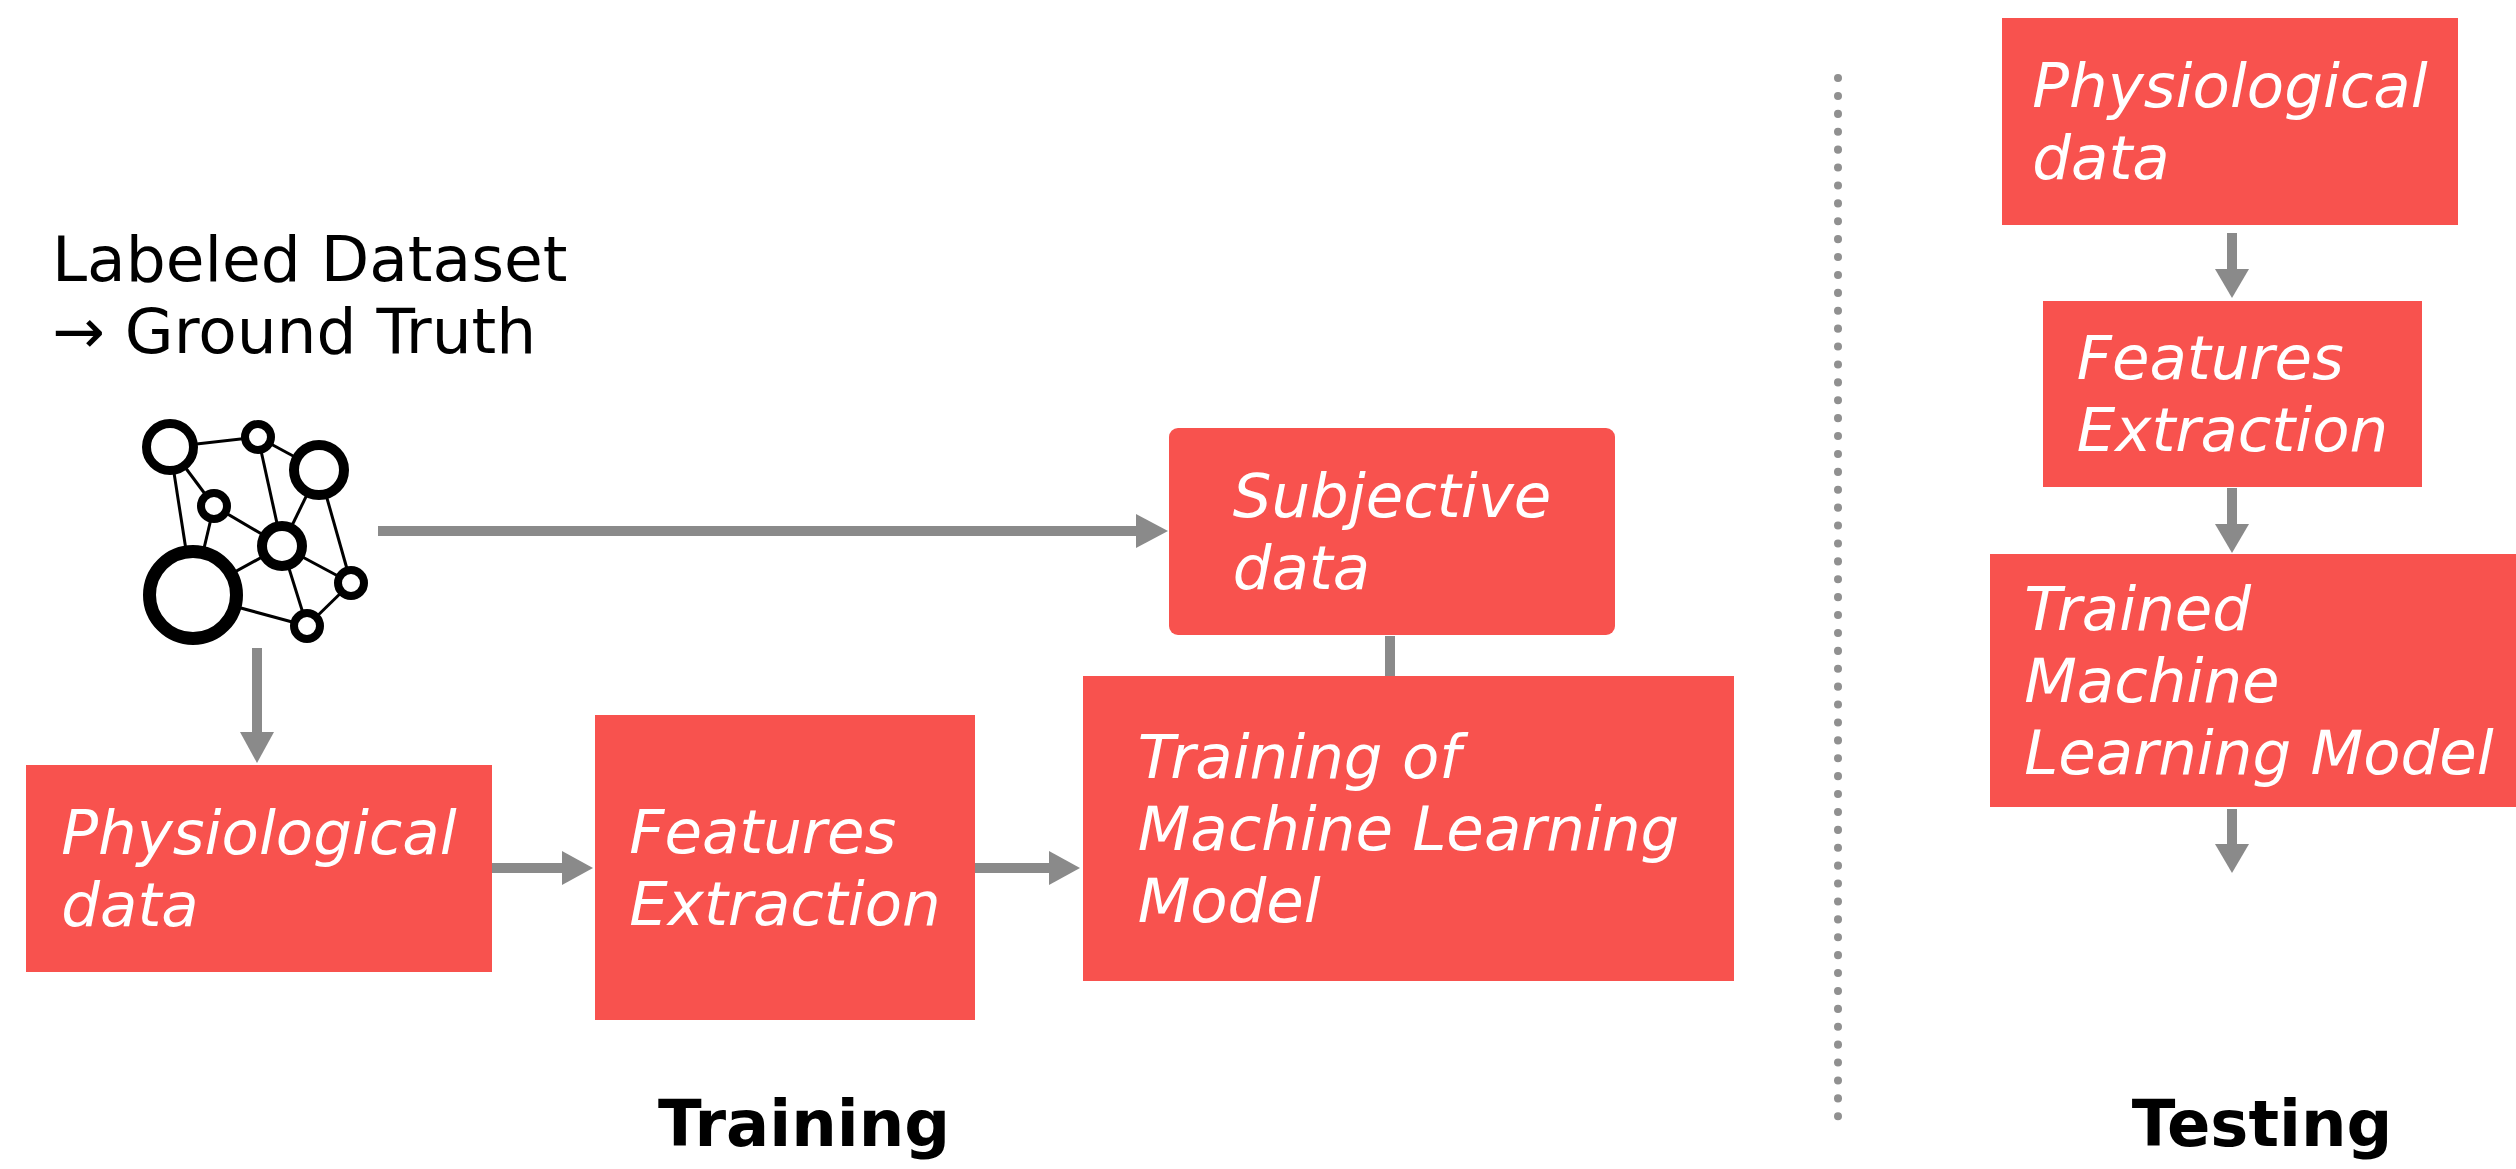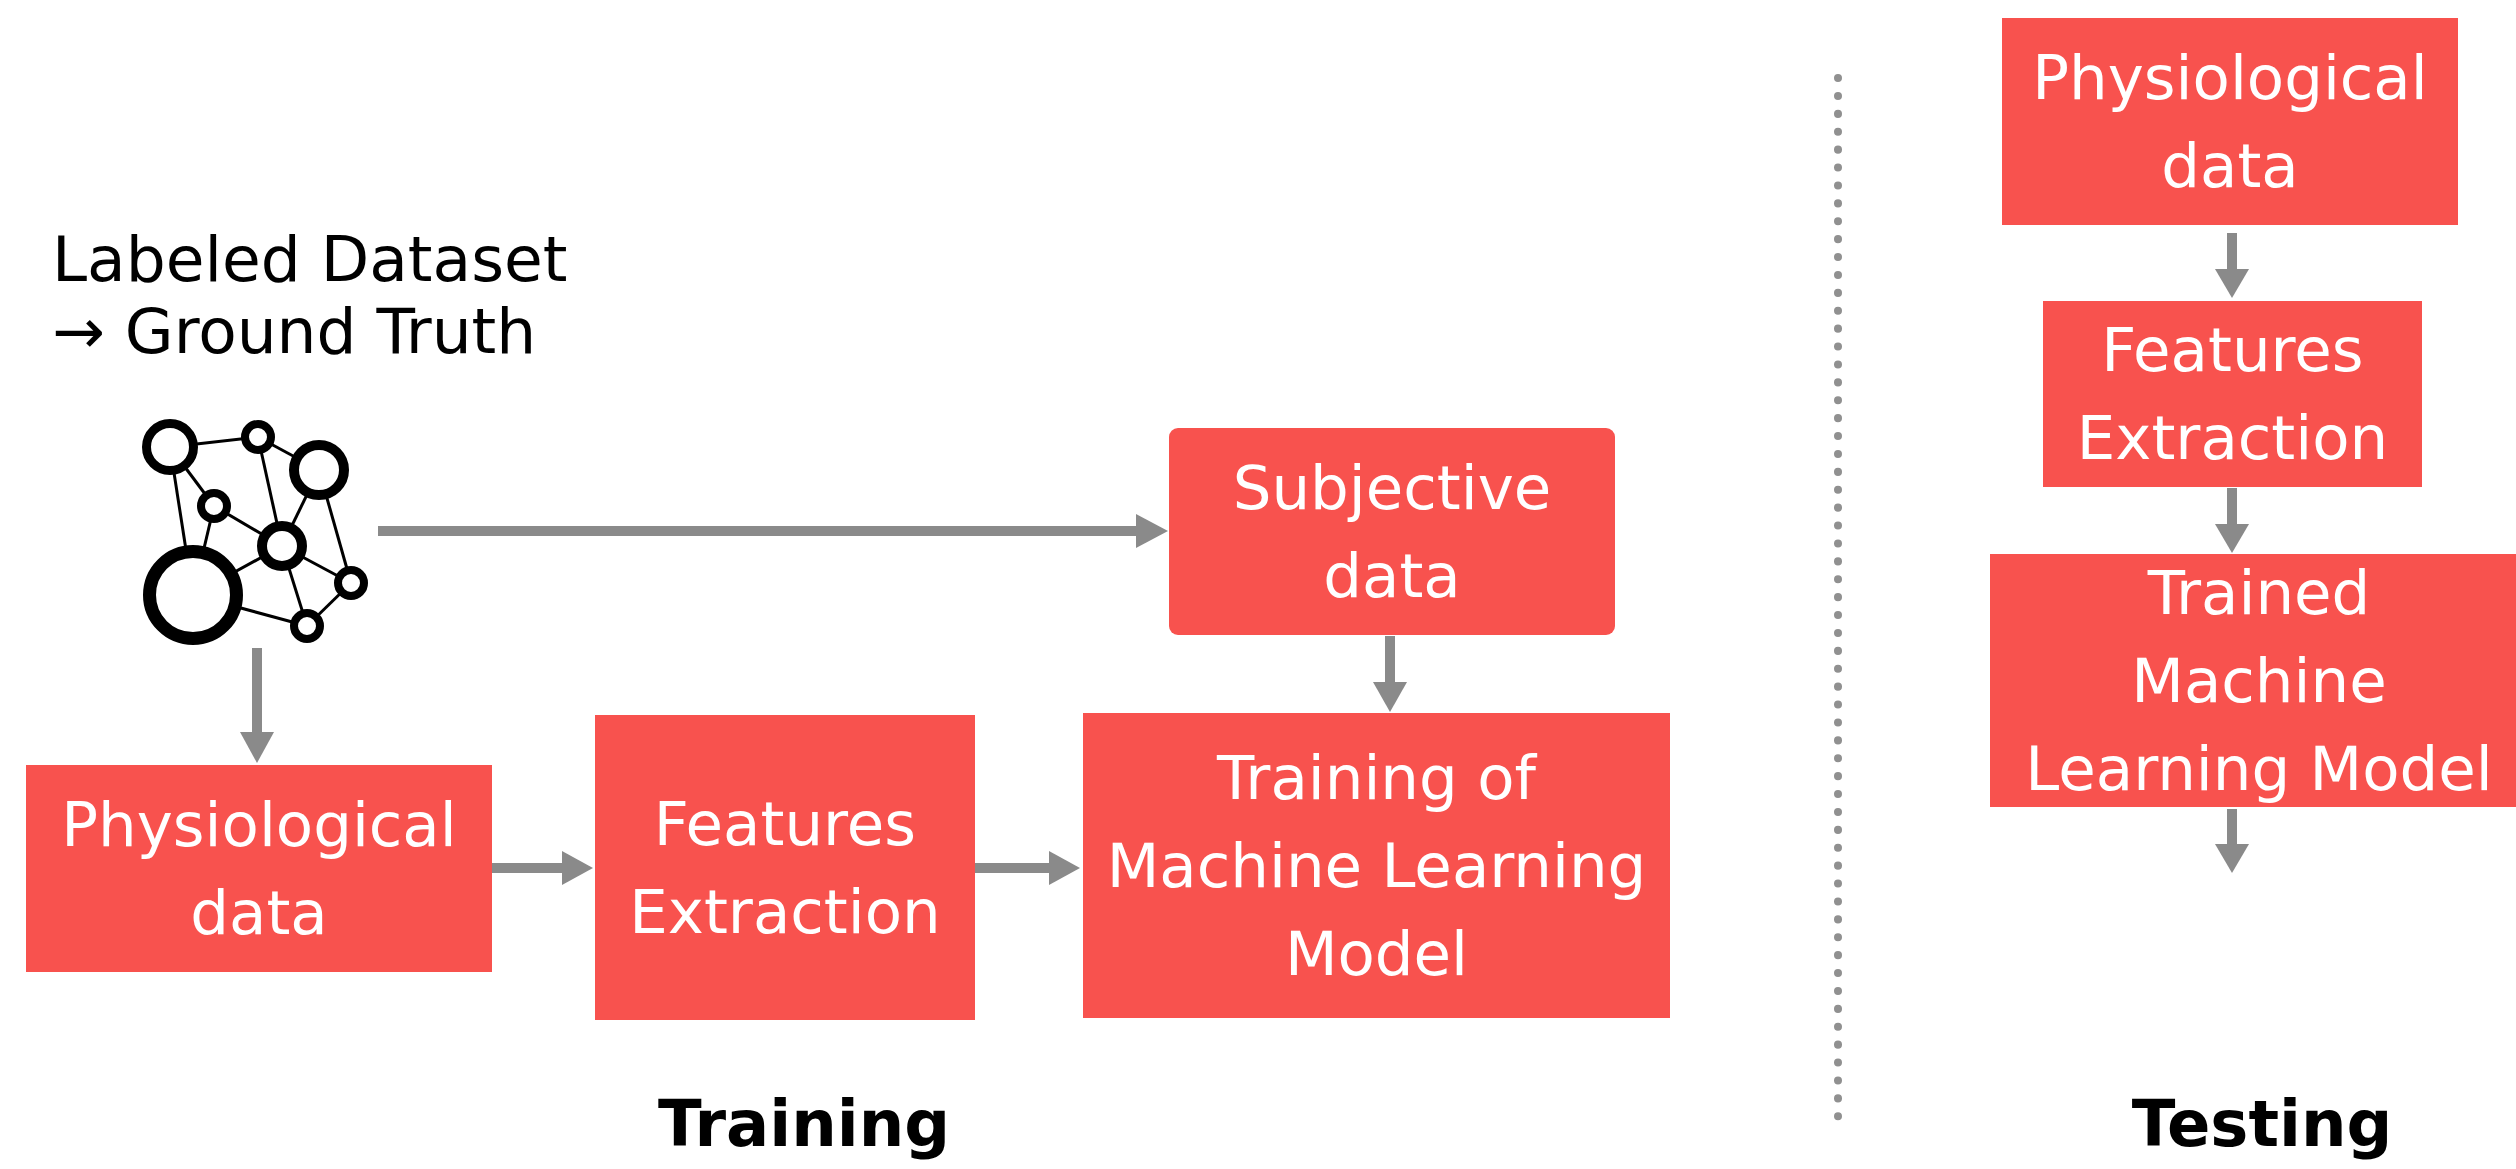--- a/index.html
+++ b/index.html
@@ -13,35 +13,35 @@
     font-family:"DejaVu Sans","Liberation Sans",sans-serif;
   }
   .connector-layer{position:absolute;left:0;top:0;width:2516px;height:1169px;z-index:1;}
   .edge{stroke:#000;stroke-width:3;}
   .node{fill:#fff;stroke:#000;}
   .arrow-shaft{stroke:var(--arrow);stroke-width:10;}
   .arrow-head{fill:var(--arrow);}
   .divider-line{stroke:var(--divider);stroke-width:8;stroke-linecap:round;stroke-dasharray:0.1 17.8;fill:none;}
   .box{
     position:absolute; z-index:2; background:var(--box); color:var(--box_text);
-    display:flex; align-items:center; justify-content:center; text-align:center;
-    font-size:61px; line-height:88px; white-space:pre-line;
+    display:flex; align-items:center; justify-content:center; text-align:left;
+    font-size:61px; line-height:72px; white-space:pre-line;font-style:italic;
   }
   .annotation{
     position:absolute; z-index:2; color:var(--label_text);
     font-size:63px; line-height:72px; white-space:pre-line; text-align:left;
   }
   .section-label{
     position:absolute; z-index:2; color:var(--label_text);
     font-size:64px; line-height:72px; font-weight:bold; text-align:center; width:300px;
   }
   
   .b-l-physio    {left:26px;  top:765px; width:466px; height:207px;}
   .b-l-features  {left:595px; top:715px; width:380px; height:305px;}
-  .b-l-training  {left:1083px;top:713px; width:587px; height:305px;}
+  .b-l-training  {left:1083px;top:676px; width:651px; height:305px;}
   .b-l-subjective{left:1169px;top:428px; width:446px; height:207px;border-radius:9px;}
   .b-r-physio    {left:2002px;top:18px;  width:456px; height:207px;}
   .b-r-features  {left:2043px;top:301px; width:379px; height:186px;}
   .b-r-trained   {left:1990px;top:554px; width:538px; height:253px;}
   .b-r-prediction{left:2039px;top:876px; width:386px; height:141px;}
   .annotation-pos{left:52px; top:224px; width:600px;}
   .label-training{left:654px; top:1088px;}
   .label-testing {left:2112px;top:1088px;text-align:center;}
 </style>
 </head>

